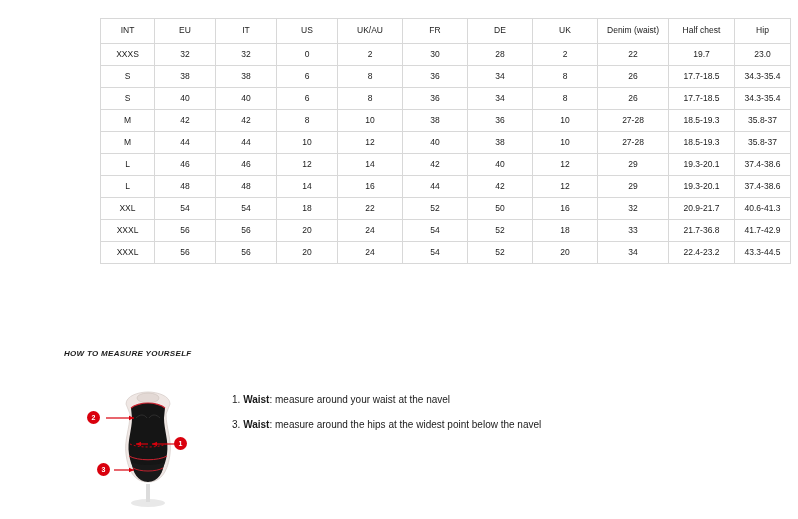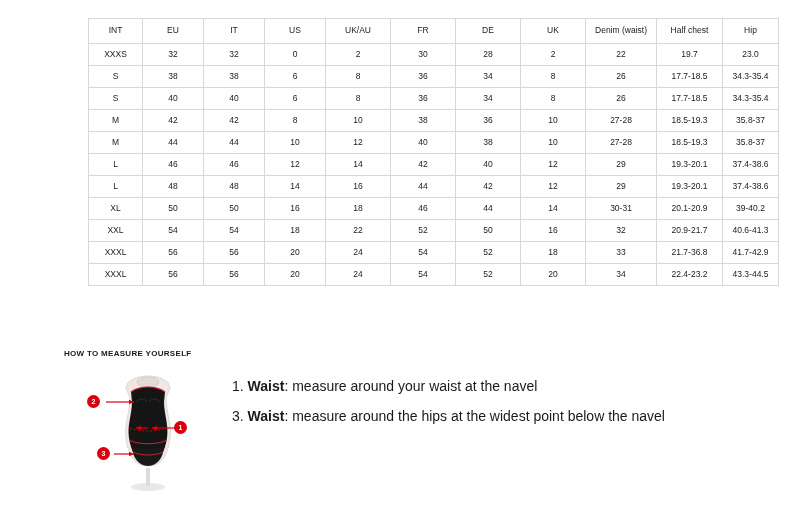--- a/index.html
+++ b/index.html
@@ -10,21 +10,21 @@
   body {
     width: 798px;
     height: 519px;
     font-family: "Liberation Sans", sans-serif;
     color: #1a1a1a;
     position: relative;
     overflow: hidden;
   }
   #size-table-wrap {
     position: absolute;
-    left: 52px;
+    left: 64px;
     top: 18px;
     width: 670px;
     padding-left: 36px;
   }
   table.size-table {
     border-collapse: collapse;
     width: 670px;
     table-layout: fixed;
   }
   table.size-table th,
@@ -60,21 +60,22 @@
     position: absolute;
     left: 64px;
     top: 349px;
     width: 670px;
   }
   .measure-title {
     font-size: 8px;
     font-weight: bold;
     letter-spacing: 0.3px;
     color: #1a1a1a;
-    margin-bottom: 8px;
+    margin-bottom: 24px;
+    font-style: italic;
   }
   .measure-body {
     display: flex;
     flex-direction: row;
     align-items: flex-start;
   }
   .figure-box {
     position: relative;
     width: 120px;
     height: 125px;
@@ -82,21 +83,21 @@
     margin-top: 2px;
     flex: 0 0 auto;
   }
   .instructions {
     margin-left: 26px;
     margin-top: 12px;
     flex: 1 1 auto;
   }
   .instructions p {
     margin: 0 0 13px 0;
-    font-size: 14px;
+    font-size: 10px;
     line-height: 1.2;
     color: #1a1a1a;
   }
   .instructions p b {
     font-weight: bold;
   }
 
   
   .fig-svg { position: absolute; left: 0; top: 0; }
   .badge {
@@ -234,33 +235,20 @@
         <td>14</td>
         <td>16</td>
         <td>44</td>
         <td>42</td>
         <td>12</td>
         <td>29</td>
         <td>19.3-20.1</td>
         <td>37.4-38.6</td>
       </tr>
       <tr>
-        <td>XL</td>
-        <td>50</td>
-        <td>50</td>
-        <td>16</td>
-        <td>18</td>
-        <td>46</td>
-        <td>44</td>
-        <td>14</td>
-        <td>30-31</td>
-        <td>20.1-20.9</td>
-        <td>39-40.2</td>
-      </tr>
-      <tr>
         <td>XXL</td>
         <td>54</td>
         <td>54</td>
         <td>18</td>
         <td>22</td>
         <td>52</td>
         <td>50</td>
         <td>16</td>
         <td>32</td>
         <td>20.9-21.7</td>

